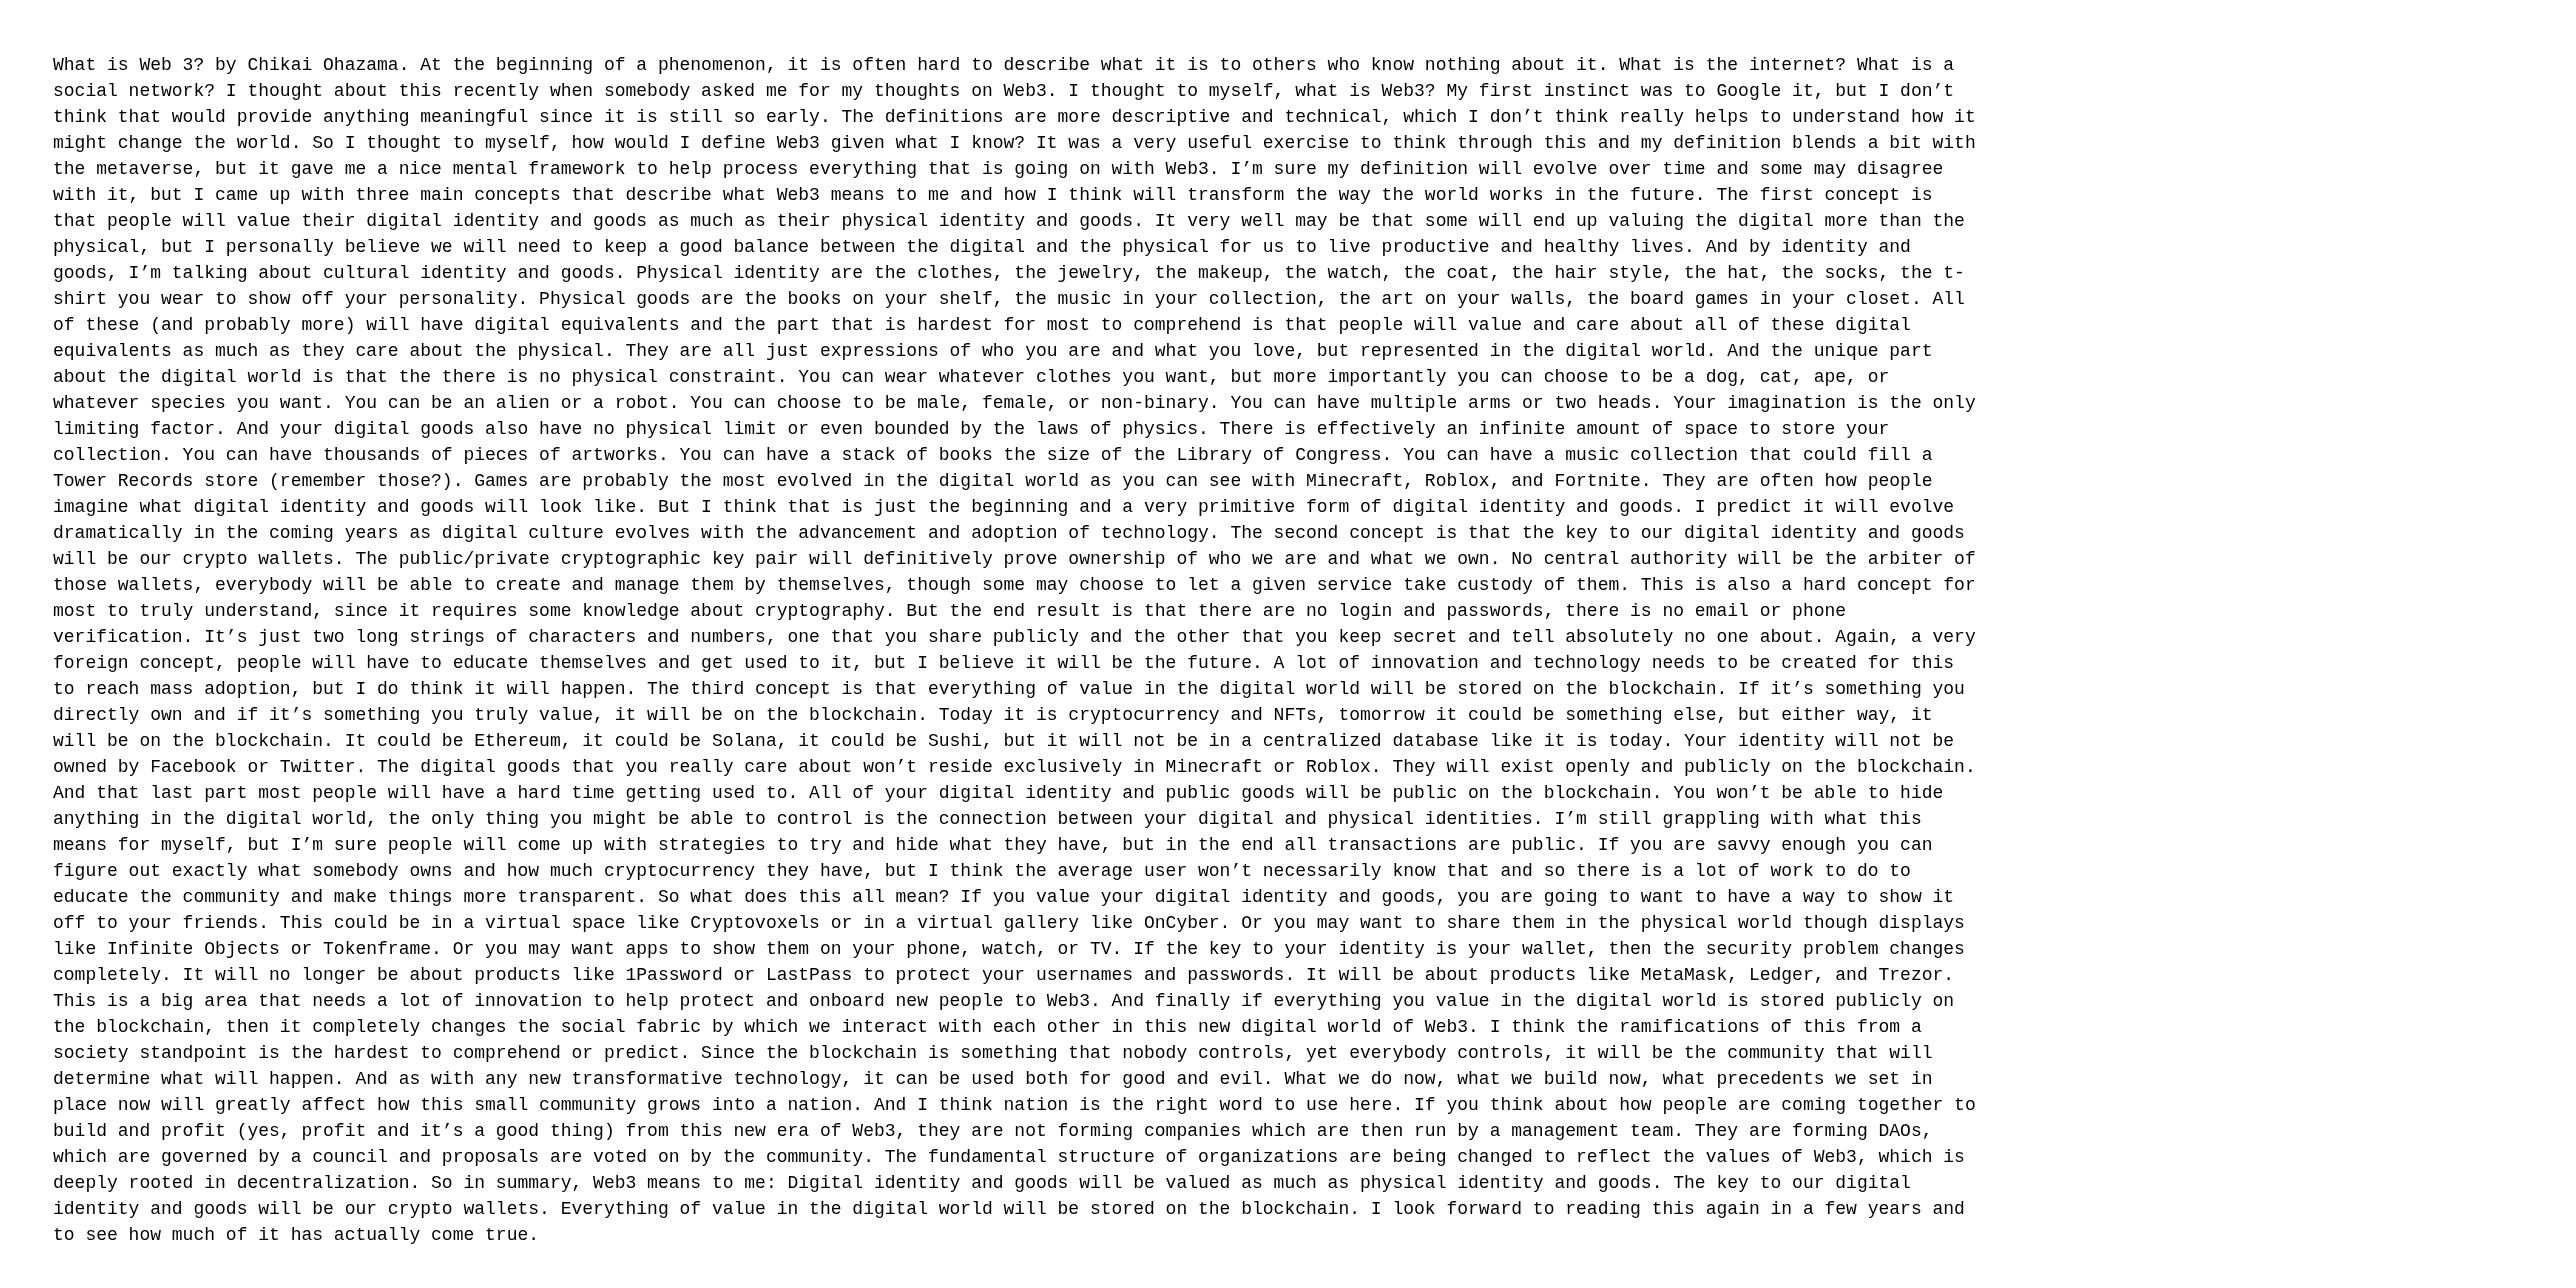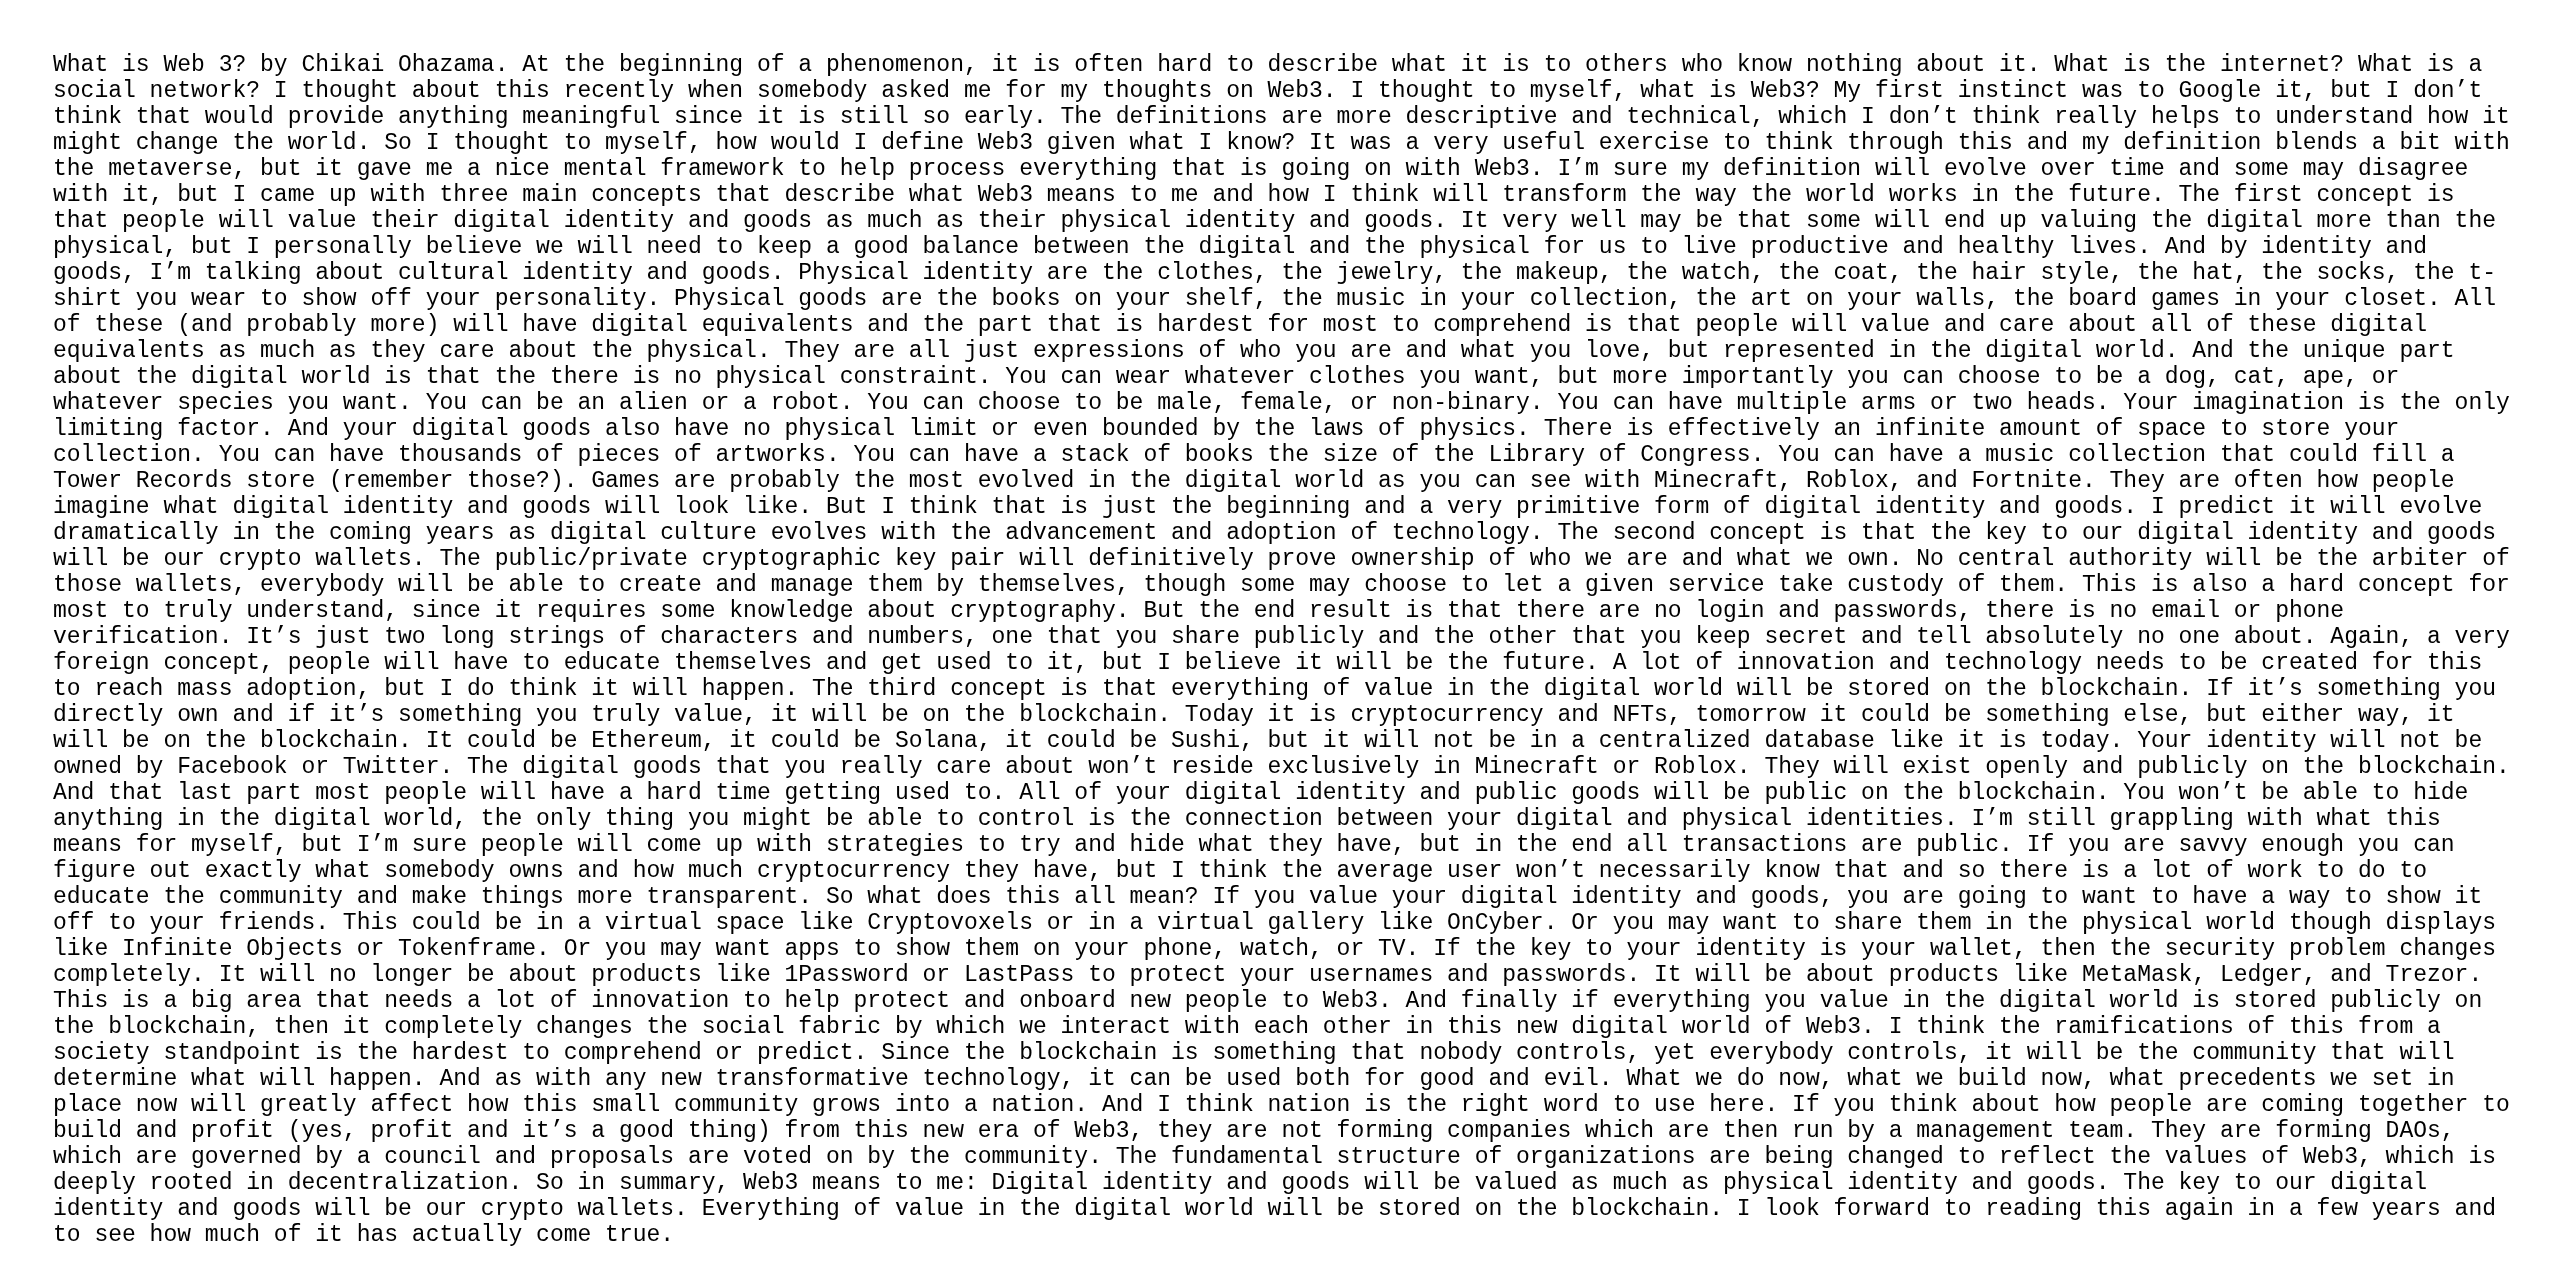--- a/index.html
+++ b/index.html
@@ -15,21 +15,21 @@
   .page {
     box-sizing: border-box;
     width: 2576px;
     height: 1288px;
     padding: 52px 34px 0 53px;
     background: #ffffff;
   }
   .doc-text {
     margin: 0;
     font-family: "Liberation Mono", "DejaVu Sans Mono", monospace;
-    font-size: 23px;
+    font-size: 18px;
     line-height: 26px;
     letter-spacing: 0;
     color: #000000;
     white-space: pre;
   }
 </style>
 </head>
 <body>
 
 <div class="page">

